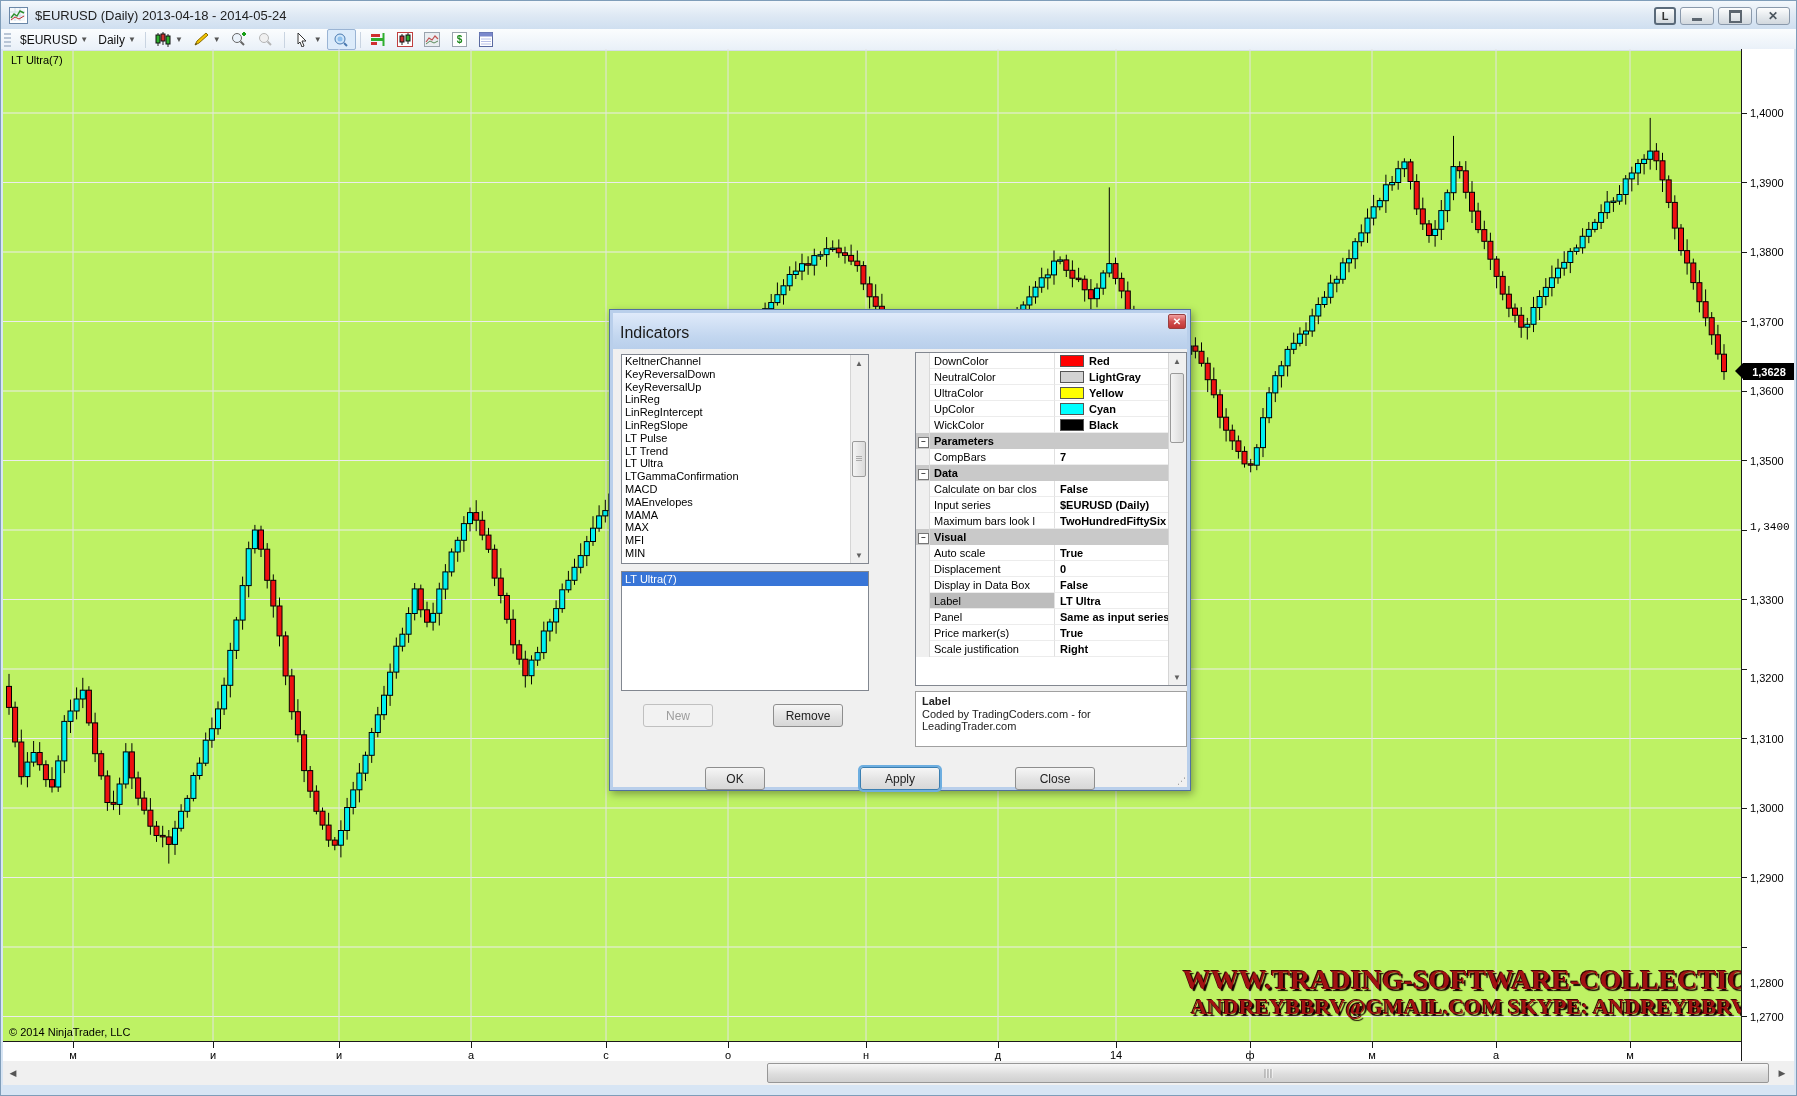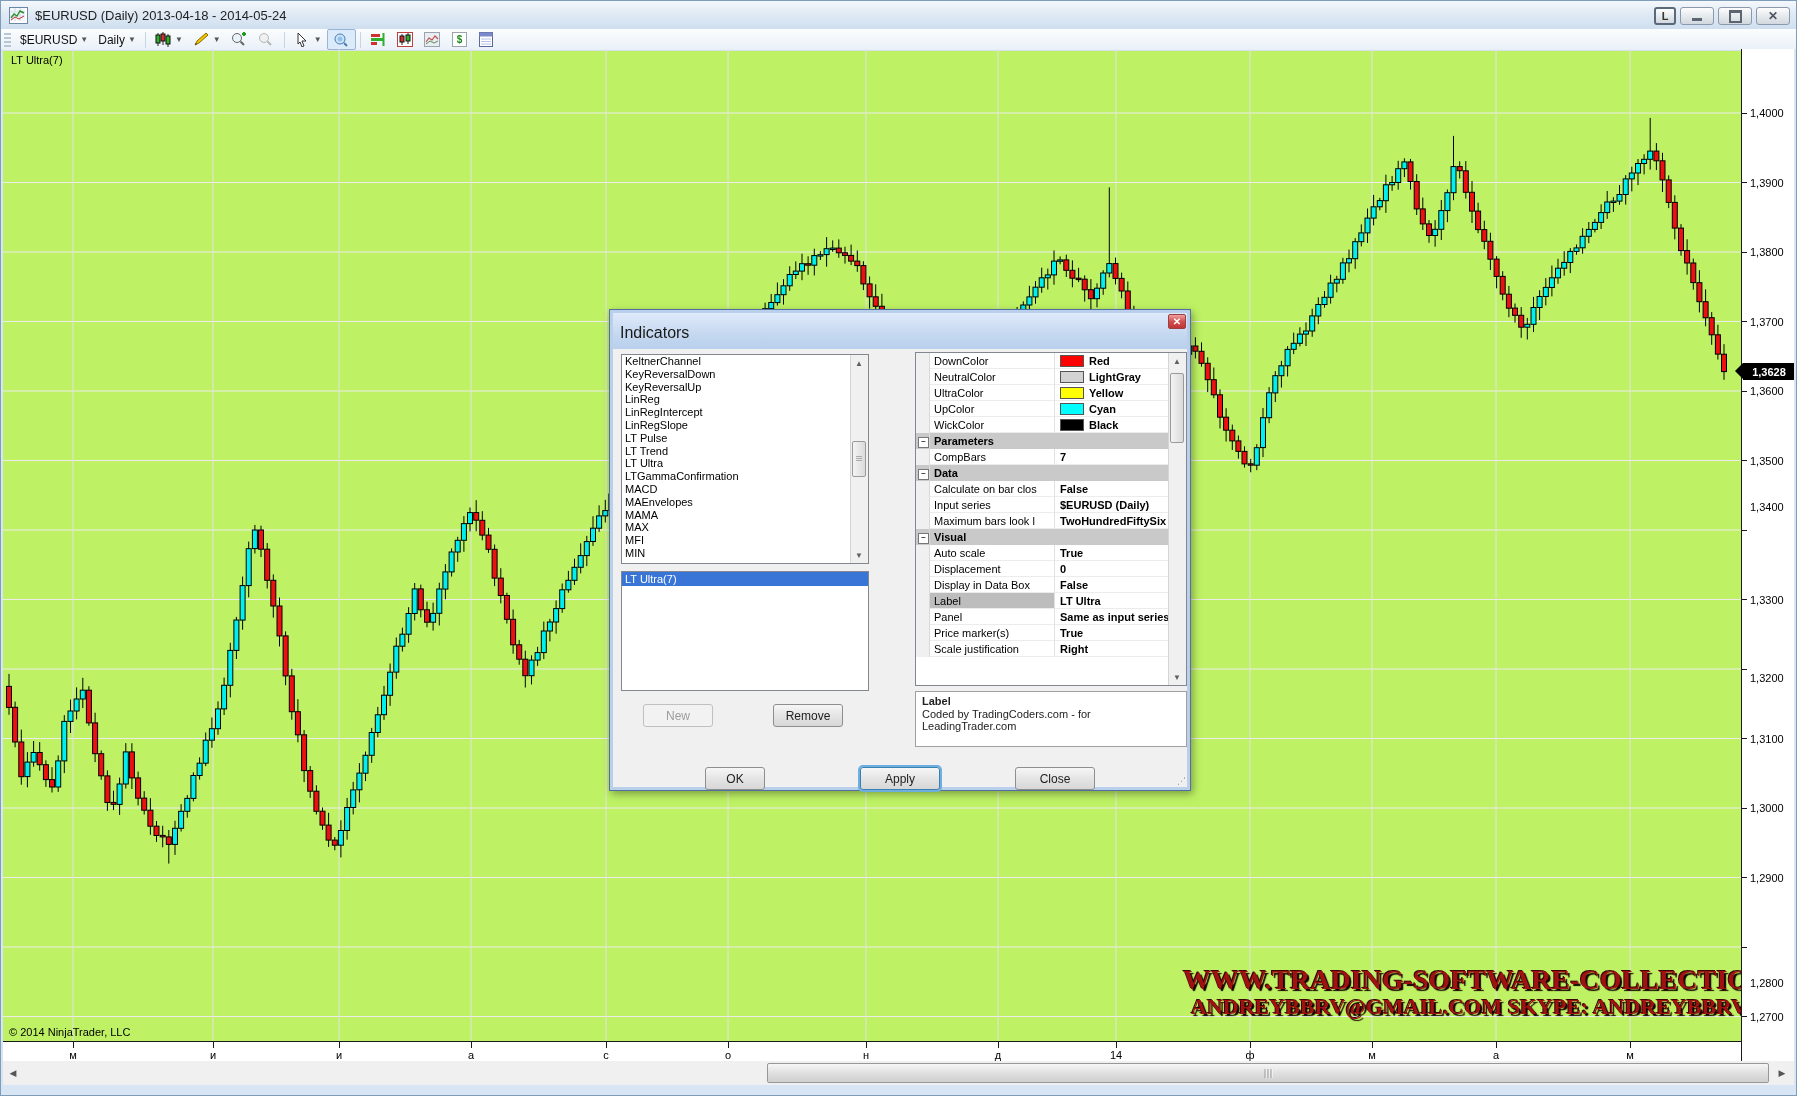--- a/index.html
+++ b/index.html
@@ -863,21 +863,21 @@
       <span class="plabel" style="top: 127.5px;">1,3900</span>
       <span class="ptick" style="top: 202.5px;"></span>
       <span class="plabel" style="top: 197px;">1,3800</span>
       <span class="ptick" style="top: 272px;"></span>
       <span class="plabel" style="top: 266.5px;">1,3700</span>
       <span class="ptick" style="top: 341.5px;"></span>
       <span class="plabel" style="top: 336px;">1,3600</span>
       <span class="ptick" style="top: 411px;"></span>
       <span class="plabel" style="top: 405.5px;">1,3500</span>
       <span class="ptick" style="top: 480.5px;"></span>
-      <span class="plabel" style="top: 452px;">1,3400</span>
+      <span class="plabel" style="top: 472px; font-family: Liberation Mono, monospace;">1,3400</span>
       <span class="ptick" style="top: 550px;"></span>
       <span class="plabel" style="top: 544.5px;">1,3300</span>
       <span class="ptick" style="top: 619.5px;"></span>
       <span class="plabel" style="top: 614px; margin-top: 9px;">1,3200</span>
       <span class="ptick" style="top: 689px;"></span>
       <span class="plabel" style="top: 683.5px;">1,3100</span>
       <span class="ptick" style="top: 758.5px;"></span>
       <span class="plabel" style="top: 753px;">1,3000</span>
       <span class="ptick" style="top: 828px;"></span>
       <span class="plabel" style="top: 822.5px;">1,2900</span>

